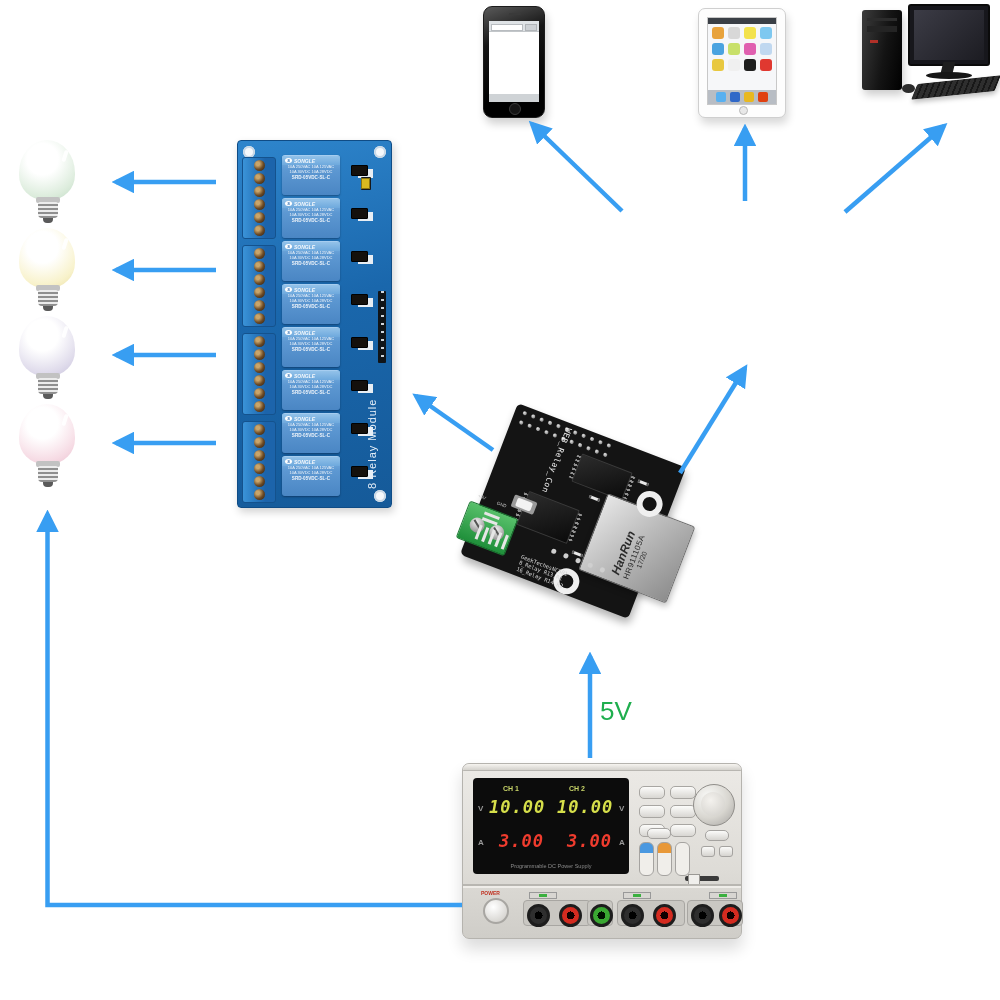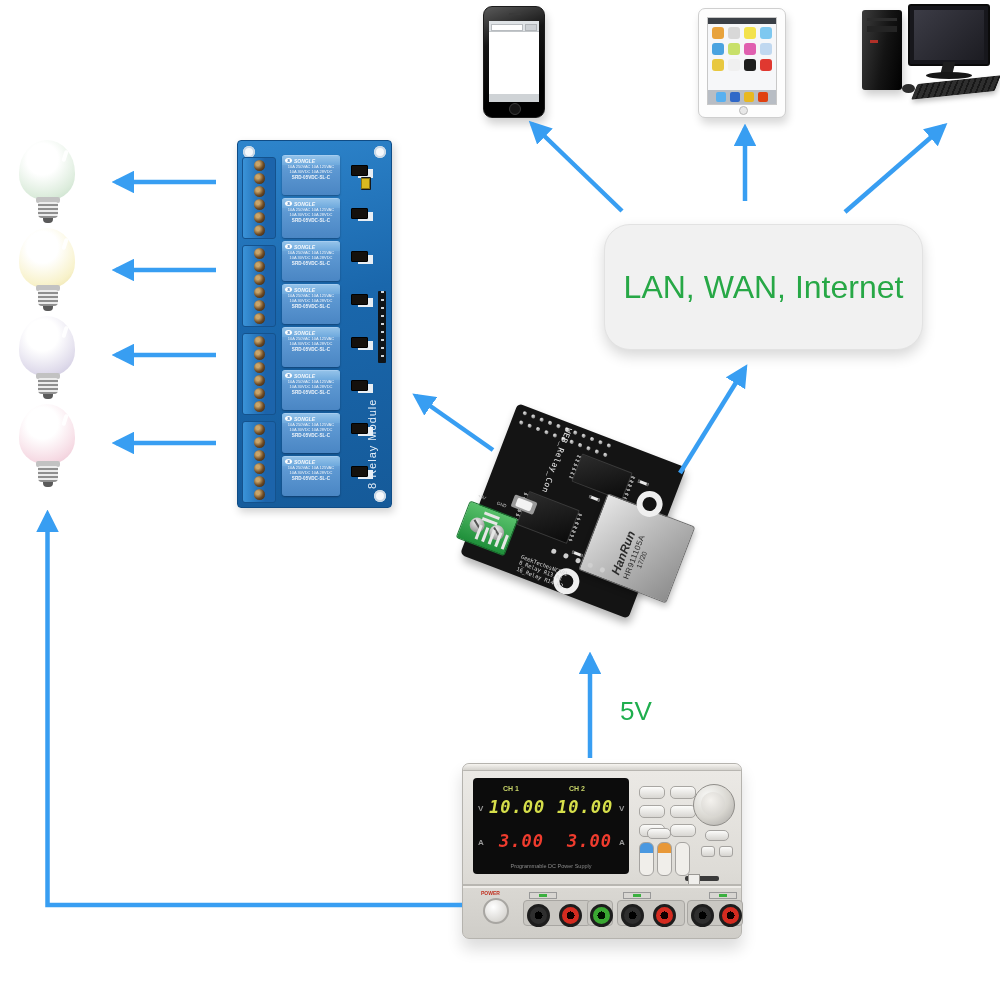--- a/index.html
+++ b/index.html
@@ -172,21 +172,21 @@
   .tplate{position:absolute;top:136px;height:24px;background:#c9c7c2;border:1px solid #a8a6a2;border-radius:4px;}
   .ind{position:absolute;top:128px;width:26px;height:5px;background:#d8d6d2;border:1px solid #999;}
   .ind::after{content:"";position:absolute;left:9px;top:1px;width:8px;height:3px;background:#3bb040;}
   .jack{position:absolute;top:140px;width:17px;height:17px;border-radius:50%;border:3px solid #1d1d1d;}
   .jk-black{background:radial-gradient(circle,#000 0 4px,#2e2e2e 4px);}
   .jk-red{background:radial-gradient(circle,#100 0 4px,#d42b20 4px);}
   .jk-green{background:radial-gradient(circle,#010 0 4px,#3aa832 4px);}
 
   
   .green-label{color:#1fae4e;}
-  .lbl-5v{position:absolute;left:620px;top:696px;font-size:26px;}
+  .lbl-5v{position:absolute;left:600px;top:696px;font-size:26px;}
   .lbl-psu{position:absolute;left:460px;top:950px;width:280px;text-align:center;font-size:27px;}
 
   .arrows{position:absolute;left:0;top:0;z-index:6;pointer-events:none;}
 </style>
 </head>
 <body>
 
 <div class="stage">
 
   <div class="bulb b-green" style="left:16px;top:140px;">
@@ -414,23 +414,20 @@
         <i class="padbar"></i>
     </div>
     <div class="padbar-h"></div>
     <div class="silk">
       <div>GeekTechesNC501</div>
       <div>8_Relay R13,R1</div>
       <div>16_Relay R14,R2</div>
     </div>
   </div>
 
-  <div class="netbox">
-    <div class="netlabel">LAN, WAN, Internet</div>
-  </div>
 
   <div class="phone">
     <div class="ph-body"></div>
     <div class="ph-spk"></div>
     <div class="ph-screen">
       <div class="ph-bar">
         <i class="ph-input"></i>
         <i class="ph-btn"></i>
       </div>
       <div class="ph-tools"></div>

